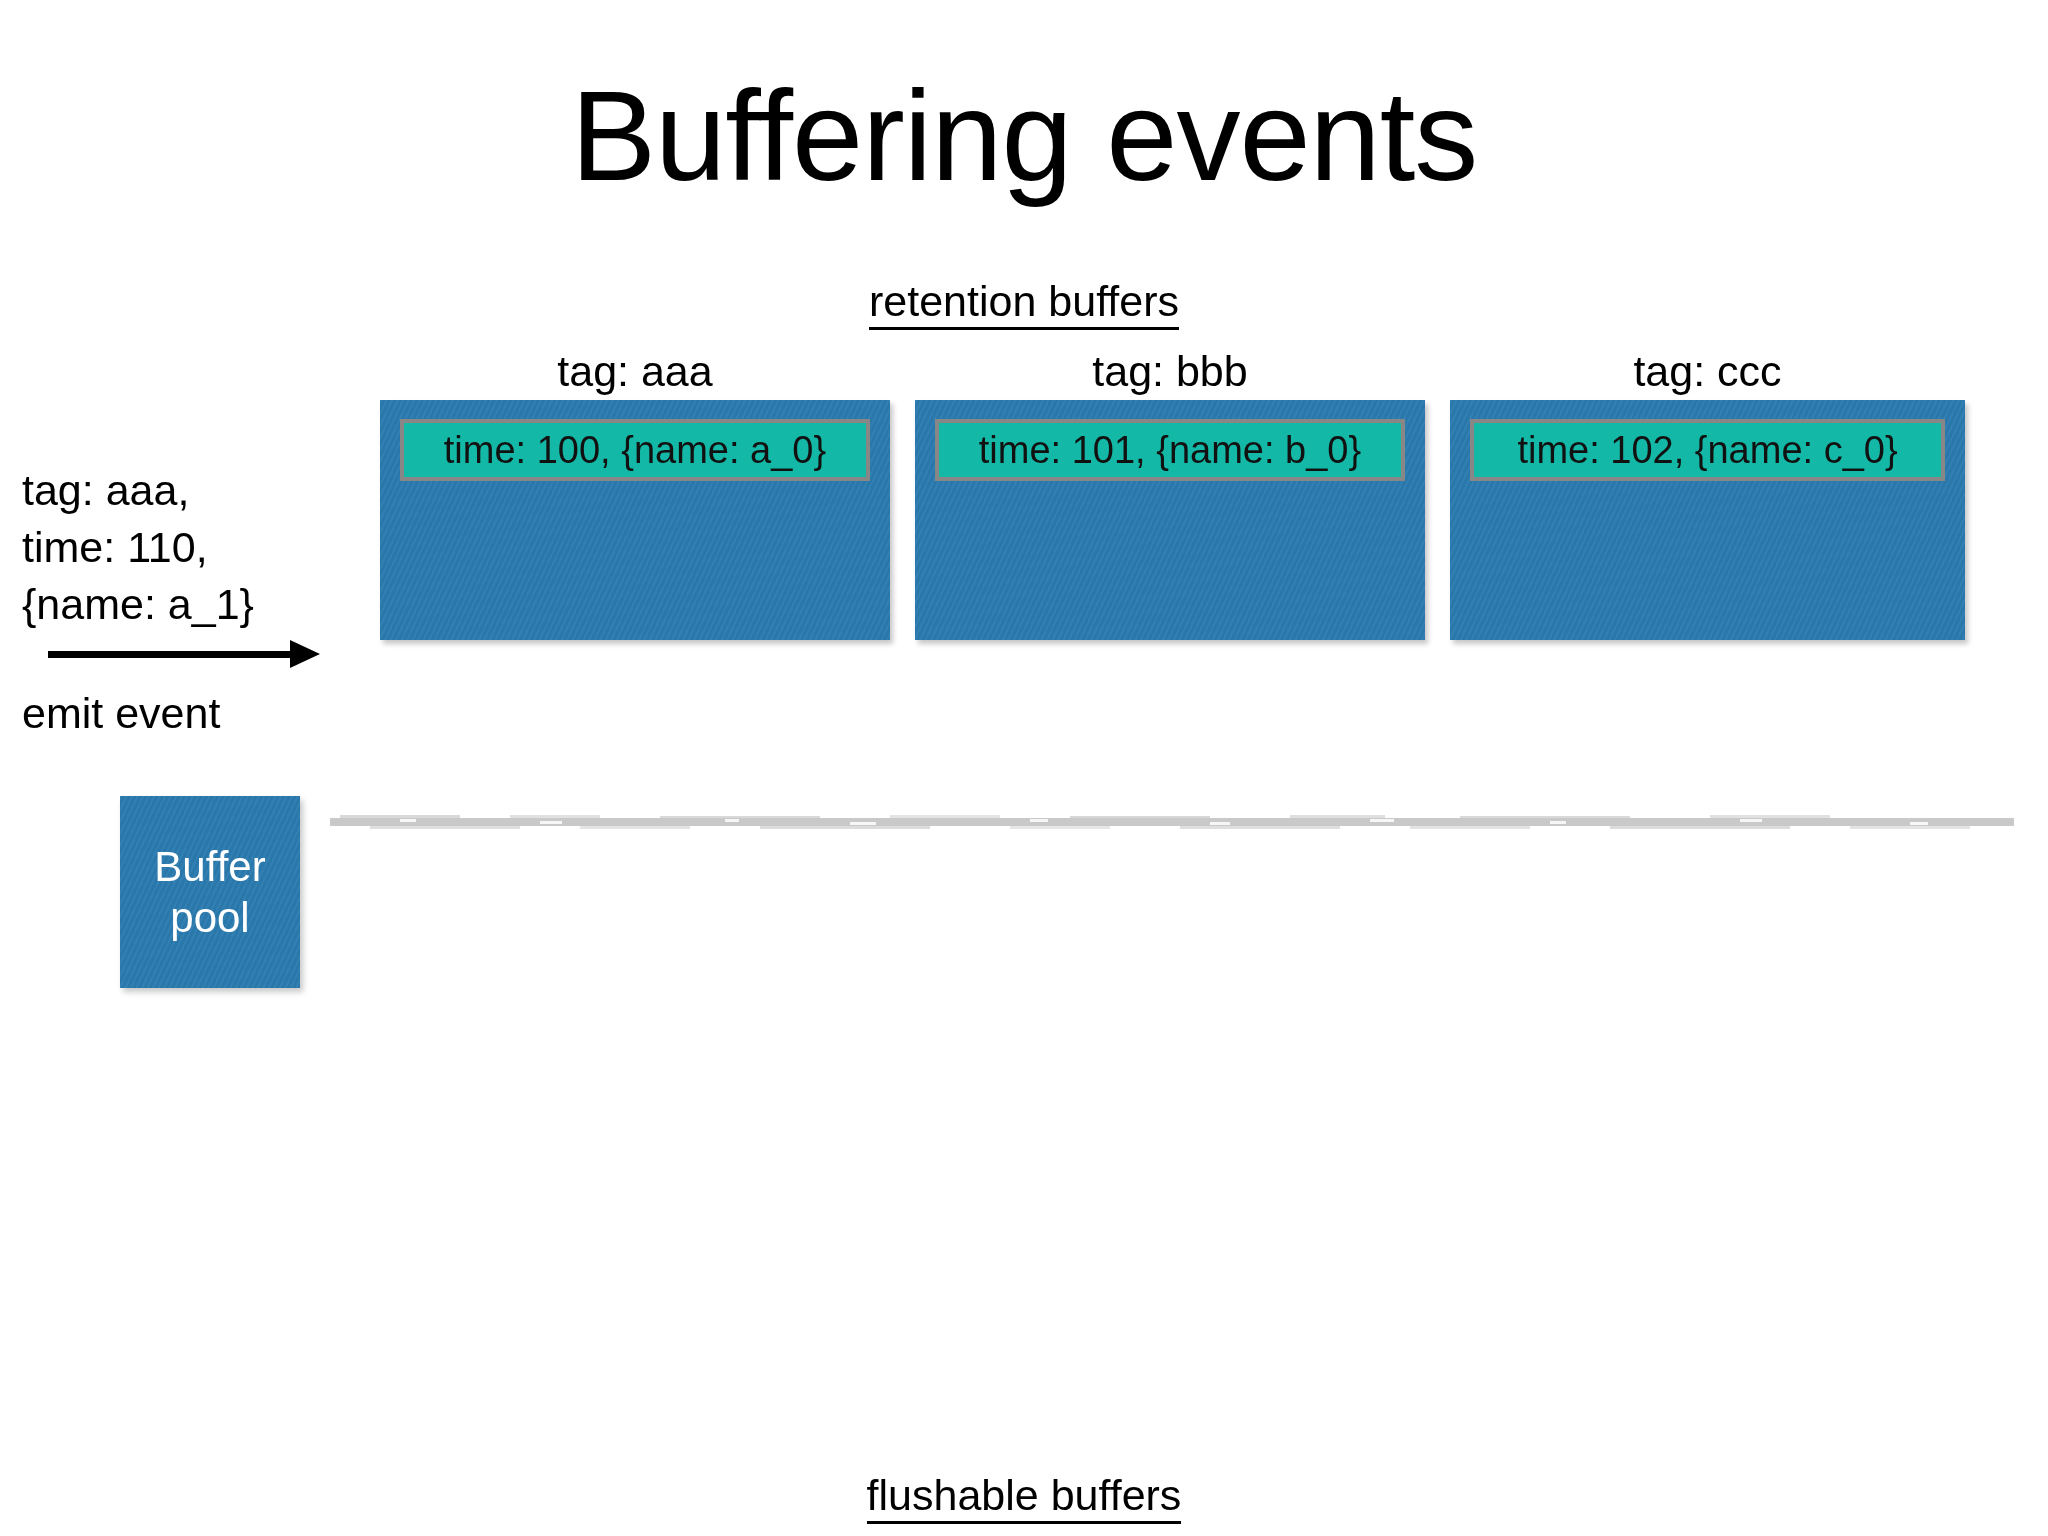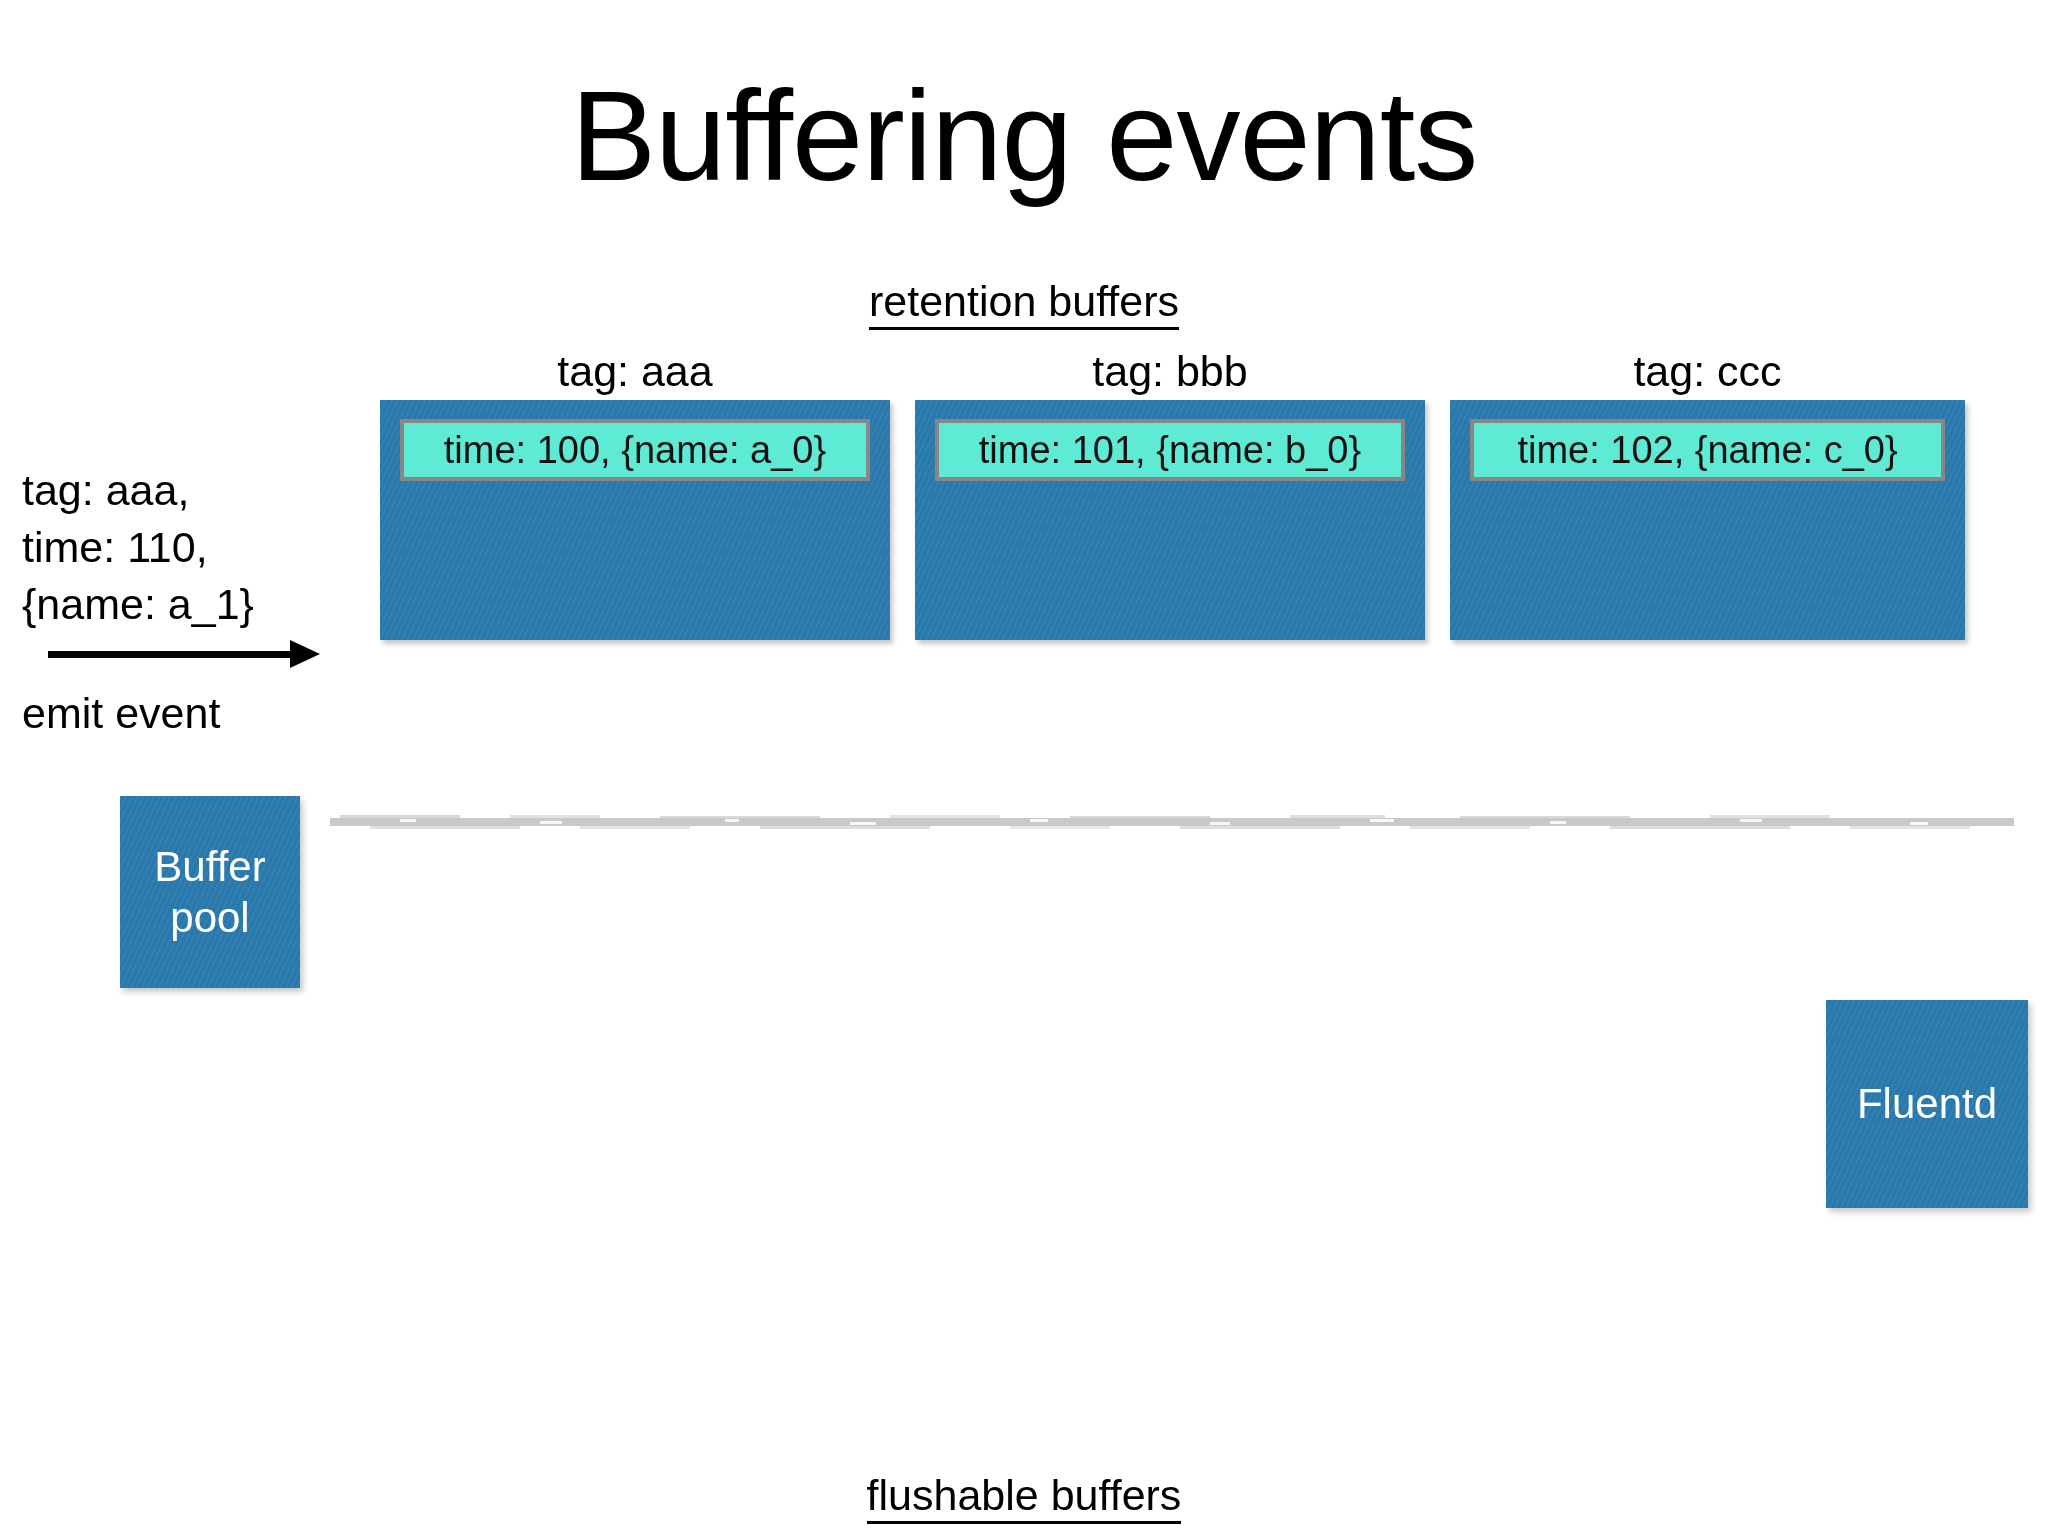--- a/index.html
+++ b/index.html
@@ -90,21 +90,21 @@
     pointer-events: none;
   }
 
   
   .event-chunk {
     position: absolute;
     left: 20px;
     right: 20px;
     top: 19px;
     height: 62px;
-    background: #5eead4;
+    background: #14b8a6;
     border: 4px solid #878787;
     box-sizing: border-box;
     display: flex;
     align-items: center;
     justify-content: center;
     z-index: 2;
   }
   .event-chunk span {
     font-size: 38px;
     line-height: 1;
@@ -282,21 +282,18 @@
       <rect x="520" y="10" width="26" height="3"></rect>
       <rect x="700" y="7" width="18" height="3"></rect>
       <rect x="880" y="10" width="20" height="3"></rect>
       <rect x="1040" y="7" width="24" height="3"></rect>
       <rect x="1220" y="9" width="16" height="3"></rect>
       <rect x="1410" y="7" width="22" height="3"></rect>
       <rect x="1580" y="10" width="18" height="3"></rect>
     </g>
   </svg>
 
-  <div class="blue-box" id="fluentd-box">
-    <span>Fluentd</span>
-  </div>
 
   <div class="section-caption" id="flushable-caption">
     <span class="u">flushable buffers</span>
   </div>
 
 </div>
 
 </body></html>

